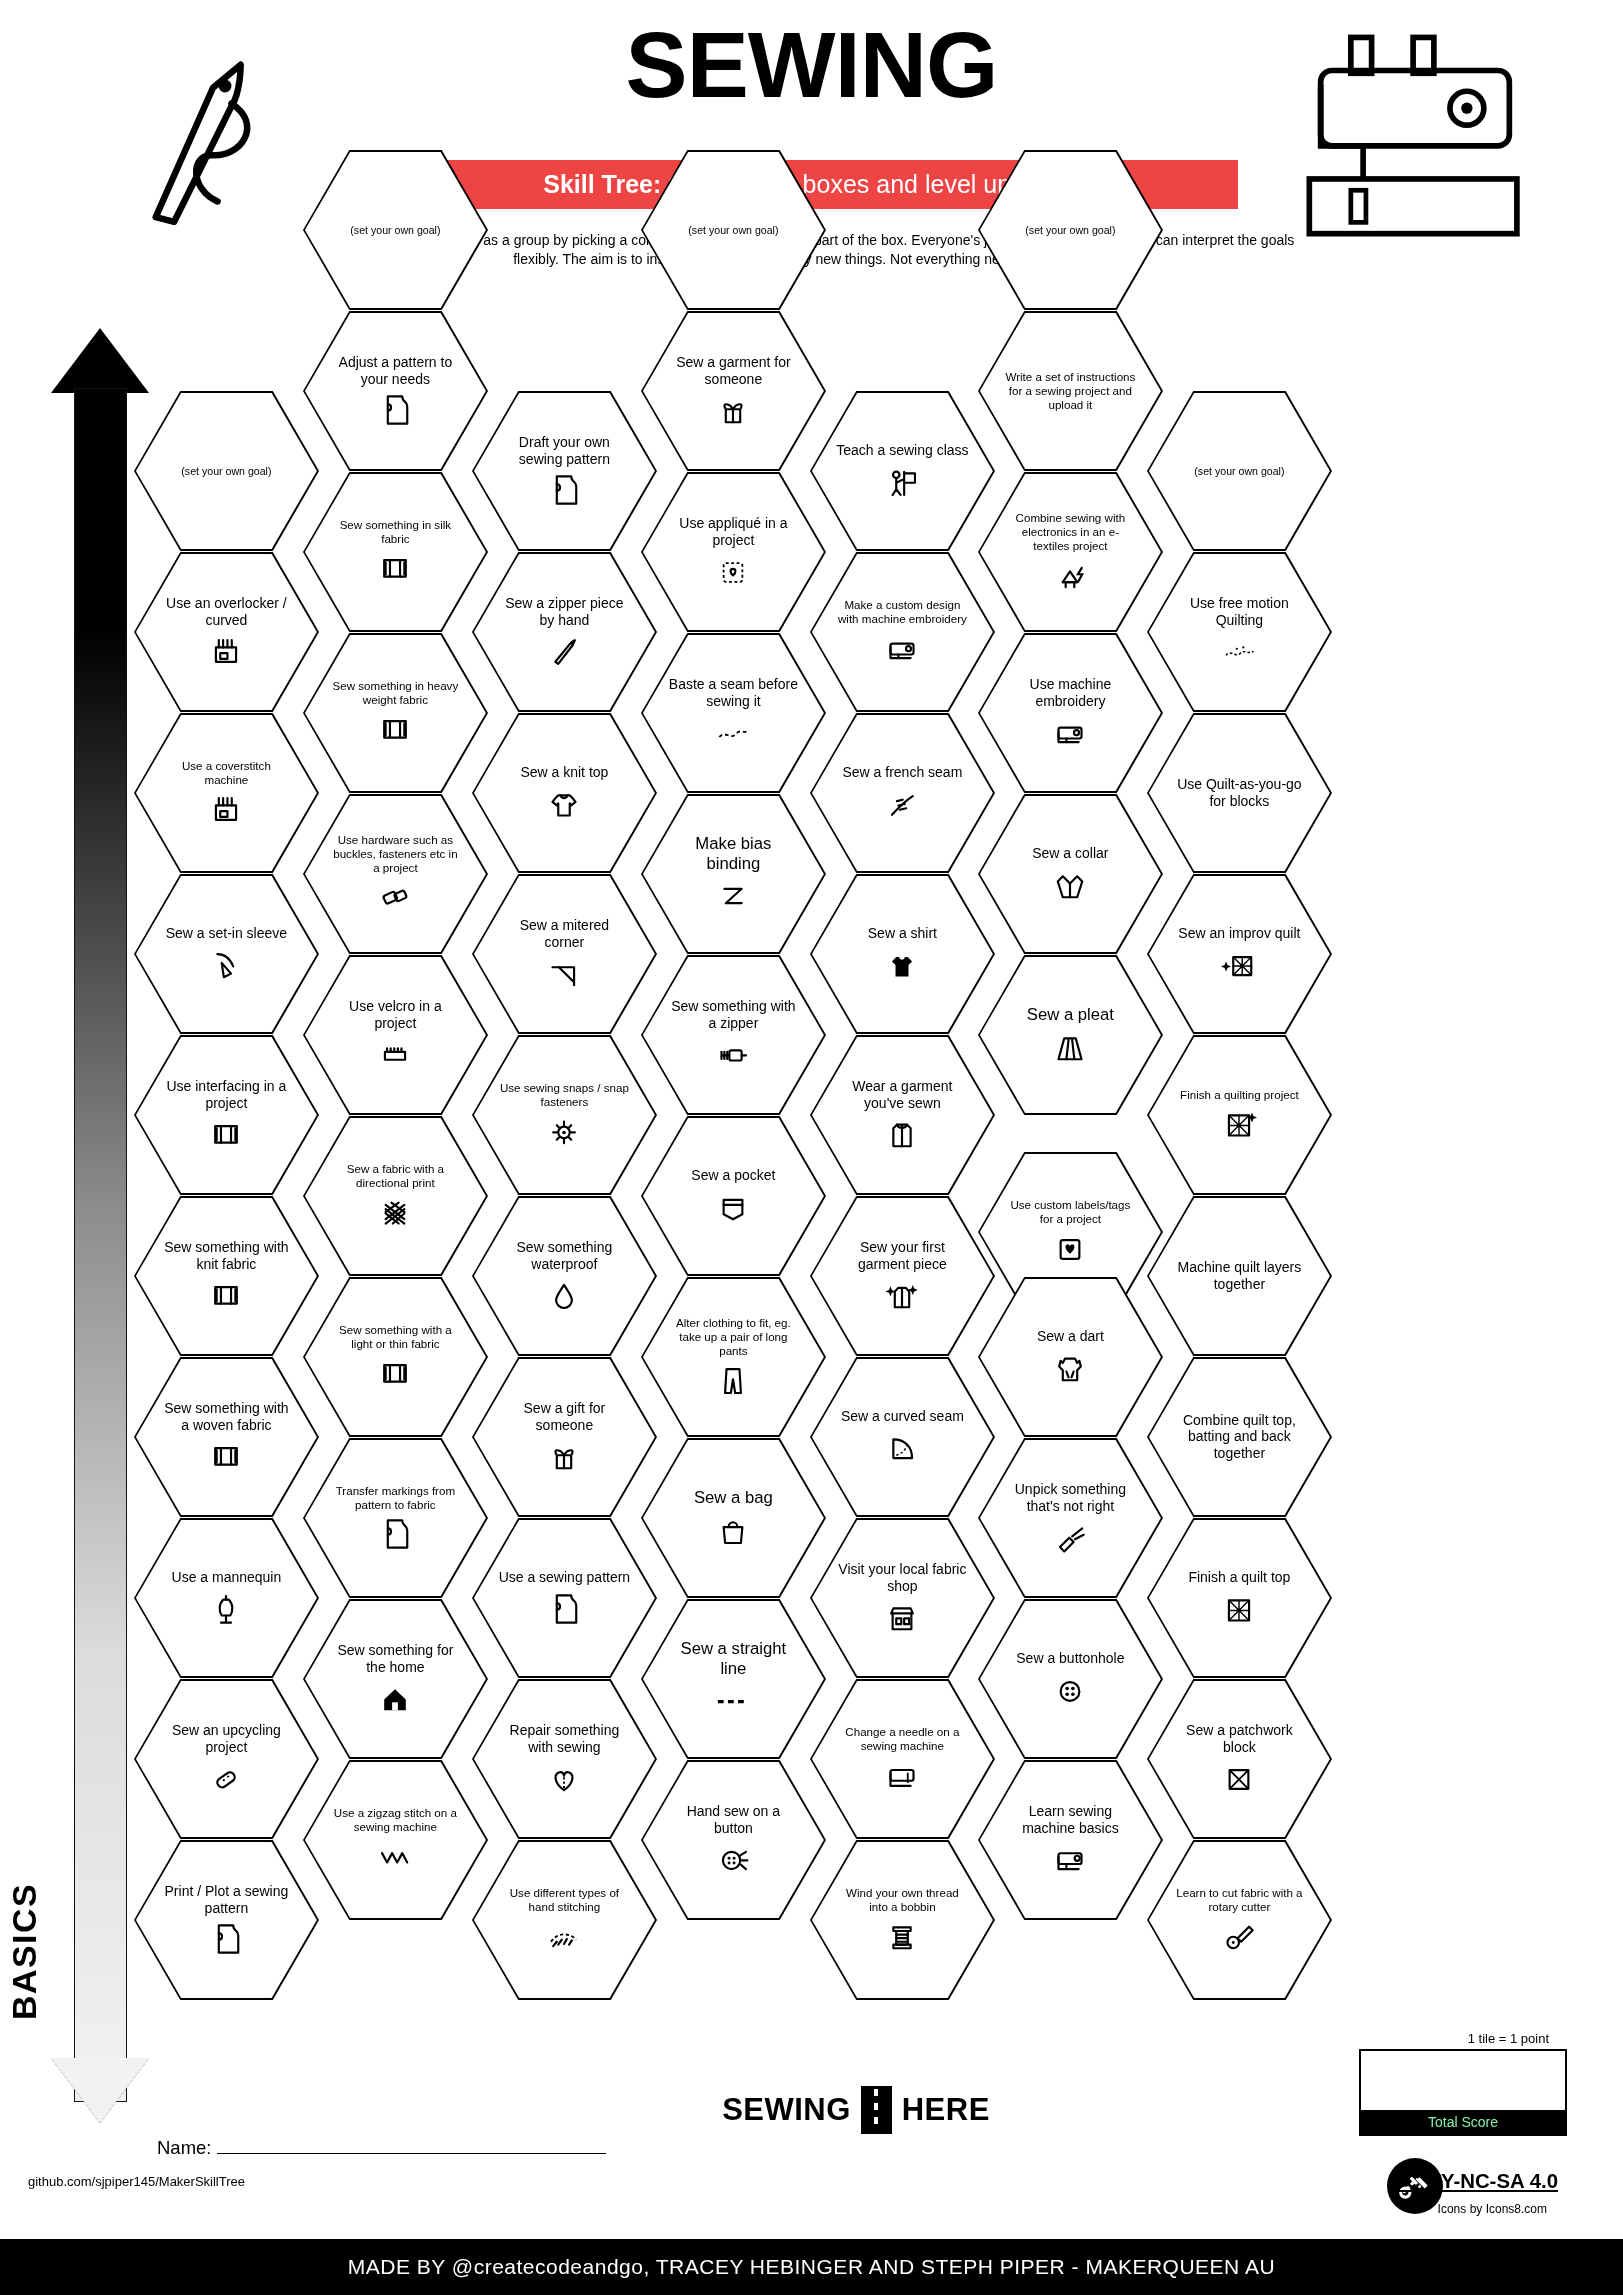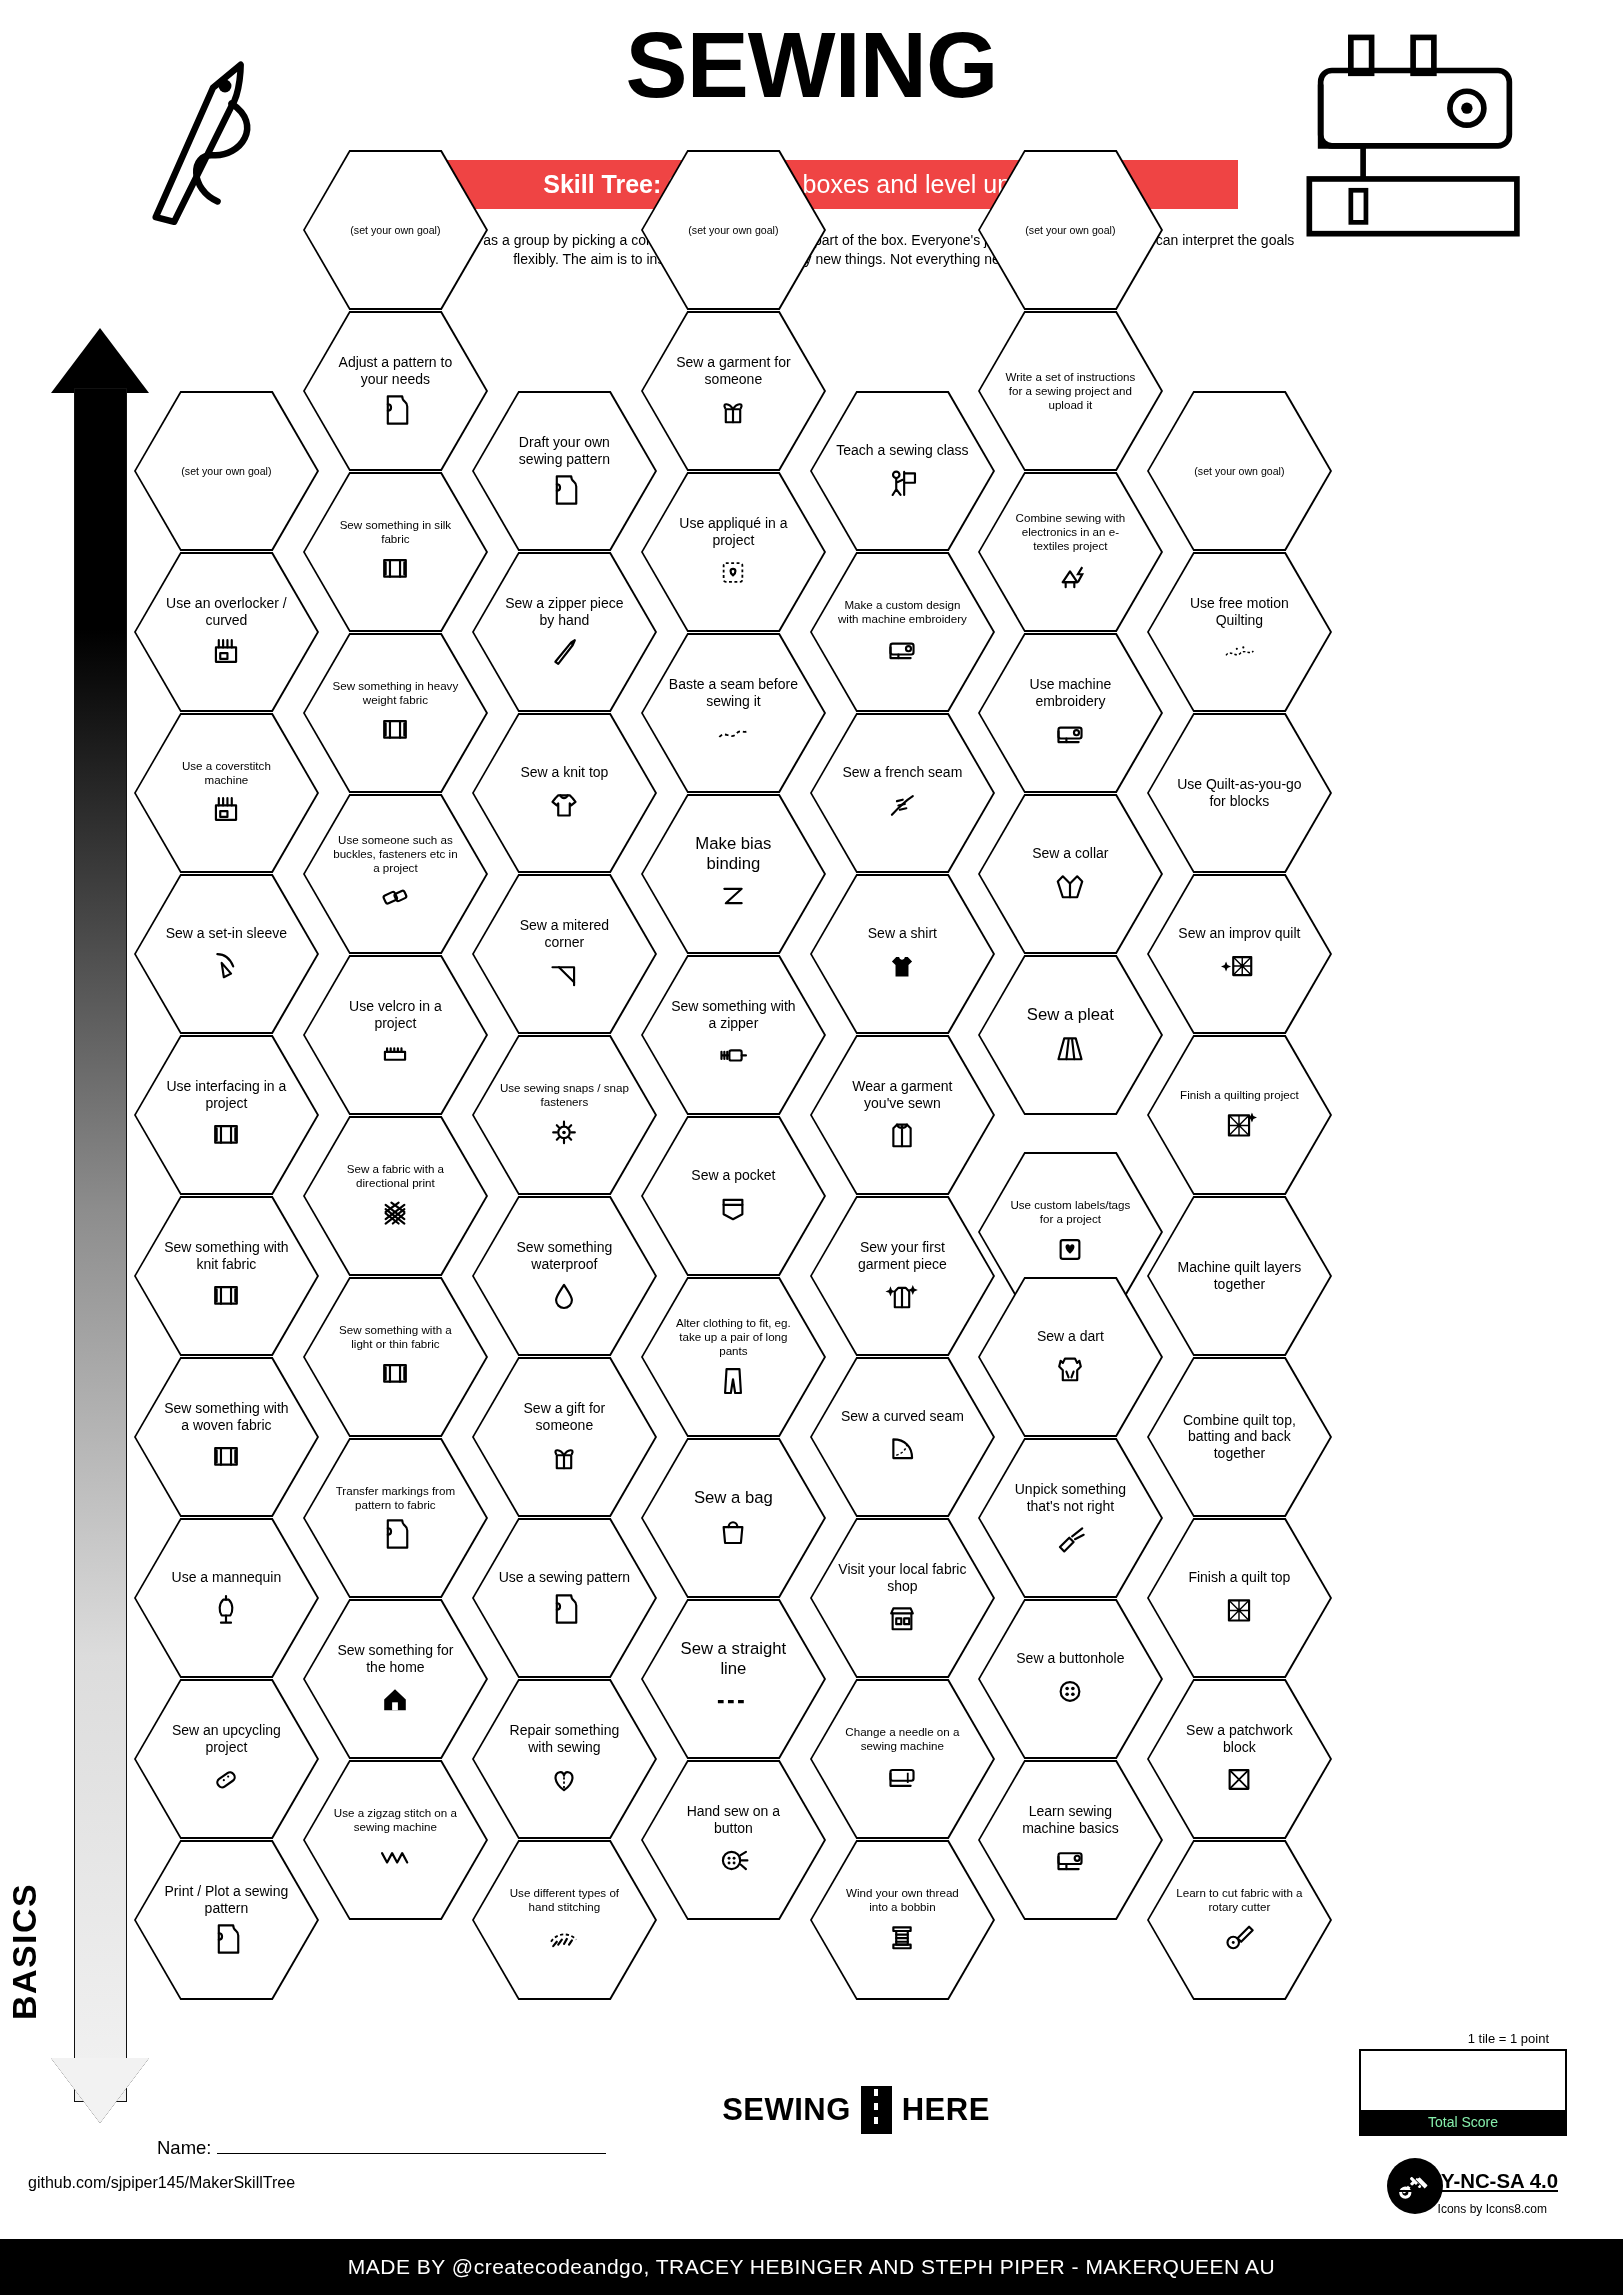--- a/index.html
+++ b/index.html
@@ -80,21 +80,21 @@
     width:30.5px;height:48px;background:#000;position:relative;
   }
   .road:before{
     content:"";position:absolute;left:13.4px;top:3.7px;width:3.7px;height:41px;
     background:repeating-linear-gradient(to bottom,#fff 0 7.4px,#000 7.4px 14px);
   }
   .name-line{
     position:absolute;left:157px;top:2137px;font-size:18.5px;
   }
   .name-line .rule{display:inline-block;width:389px;border-bottom:1.9px solid #000;height:0.5px;margin-left:5.6px;}
-  .gh-link{position:absolute;left:28px;top:2174px;font-size:16px;}
+  .gh-link{position:absolute;left:28px;top:2174px;font-size:13px;}
   .score-box{
     position:absolute;right:56px;top:2049px;width:204px;height:83px;border:2.3px solid #000;
   }
   .score-cap{position:absolute;right:74px;top:2031px;font-size:13px;}
   .score-label{
     position:absolute;left:0;bottom:0;width:100%;height:24px;background:#000;color:#86efac;
     display:flex;align-items:center;justify-content:center;font-size:14px;
   }
   .cc{position:absolute;right:65px;top:2170px;font-size:20.4px;font-weight:bold;text-decoration:underline;}
   .icons8{position:absolute;right:76px;top:2202px;font-size:12px;}
@@ -289,21 +289,21 @@
             <svg viewBox="0 0 100 100" width="40" height="36">
               <rect x="20" y="28" width="60" height="46" fill="none" stroke="#000" stroke-width="6" stroke-linecap="round" stroke-linejoin="round"></rect>
               <path d="M36 28 L36 74 M64 28 L64 74" fill="none" stroke="#000" stroke-width="6" stroke-linecap="round" stroke-linejoin="round"></path>
               <path d="M24 34 L24 68 M76 34 L76 68" fill="none" stroke="#000" stroke-width="6" stroke-linecap="round" stroke-linejoin="round"></path>
             </svg>
           </div>
         </div>
       </div>
       <div class="hex-border" style="left: 303px; top: 794px;">
         <div class="hex-inner">
-          <div class="hex-label small">Use someone such as buckles, fasteners etc in a project</div>
+          <div class="hex-label small">Use hardware such as buckles, fasteners etc in a project</div>
           <div class="hex-icon">
             <svg viewBox="0 0 100 100" width="40" height="36">
               <rect x="20" y="40" width="34" height="24" rx="6" transform="rotate(-25 37 52)" fill="none" stroke="#000" stroke-width="6" stroke-linecap="round" stroke-linejoin="round"></rect>
               <rect x="50" y="36" width="30" height="22" rx="6" transform="rotate(-25 65 47)" fill="none" stroke="#000" stroke-width="6" stroke-linecap="round" stroke-linejoin="round"></rect>
             </svg>
           </div>
         </div>
       </div>
       <div class="hex-border" style="left: 303px; top: 955px;">
         <div class="hex-inner">

